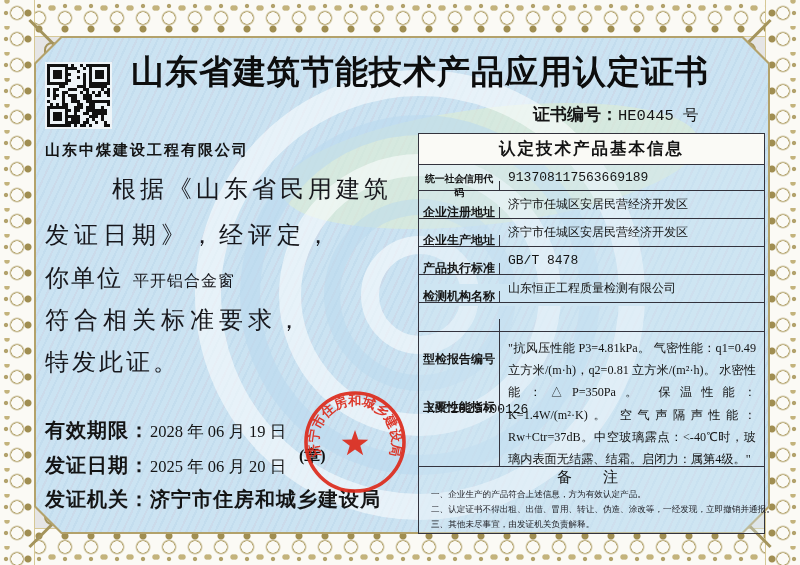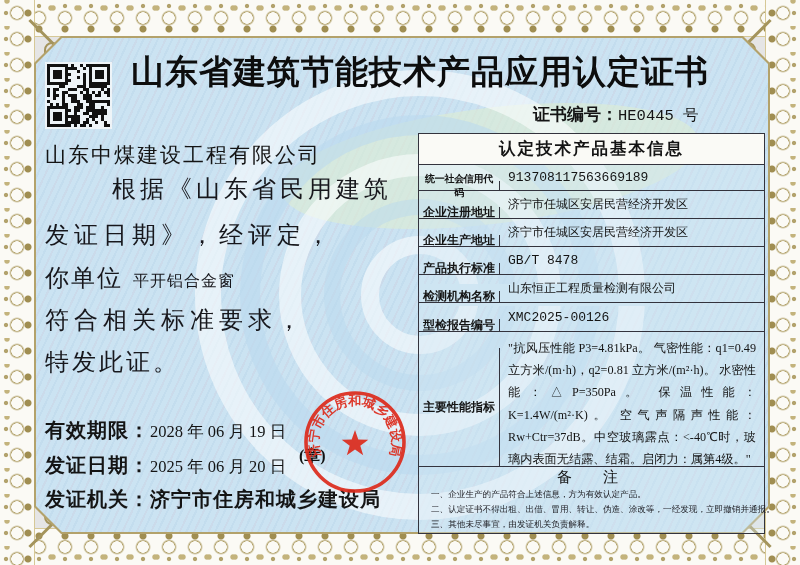--- a/index.html
+++ b/index.html
@@ -59,21 +59,21 @@
   .qr i{display:block;}
   .qr i.on{background:#111;}
 
   .title{left:90px;top:50px;width:660px;text-align:center;
     font-family:"Liberation Sans",sans-serif;font-weight:900;font-size:33px;letter-spacing:1px;color:#0d0d0d;}
 
   .certno{left:533px;top:103px;font-size:17px;}
   .certno .lab{font-weight:600;}
   .certno .val{font-family:"Liberation Mono",monospace;font-size:15.5px;}
 
-  .company{left:45px;top:141px;font-size:21px;letter-spacing:2px;font-weight:400;}
+  .company{left:45px;top:141px;font-size:15px;letter-spacing:2px;font-weight:700;}
   .bodyln{font-size:24px;font-weight:500;color:#17171c;text-align:center;}
   .l1{left:112px;top:173px;letter-spacing:4px;}
   .l2{left:45px;top:219px;letter-spacing:5px;}
   .l3{left:45px;top:262px;letter-spacing:2px;}
   .l3 .product{font-size:16px;letter-spacing:1px;margin-left:10px;font-weight:400;}
   .l4{left:45px;top:304px;letter-spacing:5px;}
   .l5{left:45px;top:346px;letter-spacing:3px;}
 
   .fieldln{font-size:20px;}
   .fieldln .lab{font-weight:bold;letter-spacing:1px;}
@@ -90,21 +90,21 @@
   .itable{left:418px;top:133px;width:347px;background:rgba(213,232,244,0.35);
     border:1.6px solid #33333d;box-sizing:border-box;font-family:"Liberation Serif",serif;}
   .thead{height:30px;display:flex;align-items:center;justify-content:center;background:#fafaf6;
     font-size:16.5px;font-weight:bold;letter-spacing:2px;}
   .trow{display:flex;border-top:1.4px solid #33333d;}
   .tlabel{width:81px;flex:0 0 81px;border-right:1.4px solid #33333d;display:flex;align-items:center;
     justify-content:center;font-weight:bold;font-size:12px;text-align:center;padding:0 2px;box-sizing:border-box;margin-top:16px;}
   .tlabel.small{font-size:10px;letter-spacing:-0.3px;}
   .tval{flex:1;display:flex;align-items:center;padding:2px 8px;font-size:12px;font-weight:500;text-align:right;}
   .tval.mono{font-family:"Liberation Mono",monospace;font-size:13px;font-weight:400;}
-  .r1{height:25px;} .r2,.r3,.r4,.r5{height:27px;} .r6{height:28px;}
+  .r1{height:25px;} .r2,.r3,.r4,.r5{height:27px;} .r6{height:28px;flex-direction:column;}
   .r7{height:134px;}
   .r7 .tval{align-items:flex-start;padding:5px 8px;font-size:12.2px;line-height:1.82;text-align:justify;}
   .remarks{border-top:1.4px solid #33333d;height:67px;box-sizing:border-box;padding:1px 8px;}
   .remarks h4{margin:0;text-align:center;font-size:15px;letter-spacing:8px;font-weight:normal;}
   .remarks p{margin:1px 0 0 4px;font-size:8.6px;line-height:1.62;color:#1c1c22;white-space:nowrap;}
 </style>
 </head>
 <body>
 
 <div class="page">

